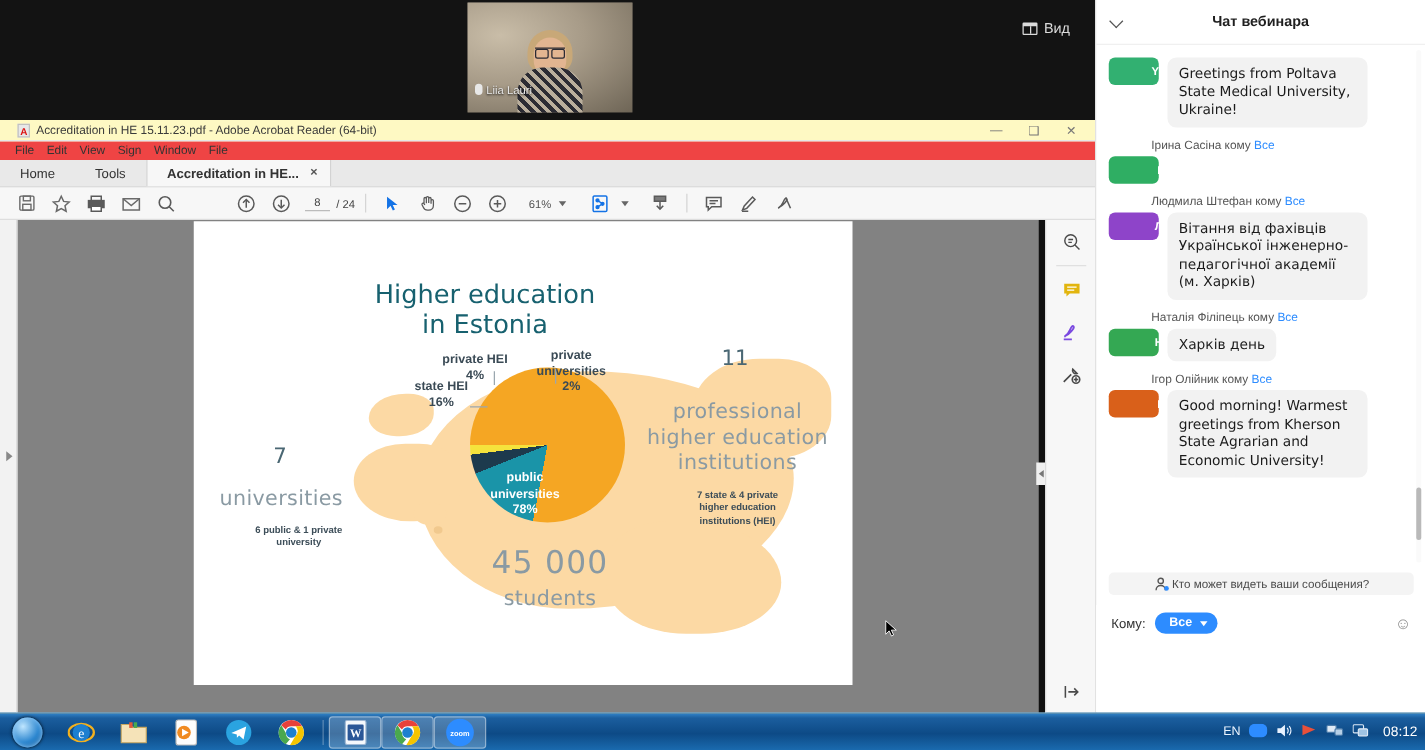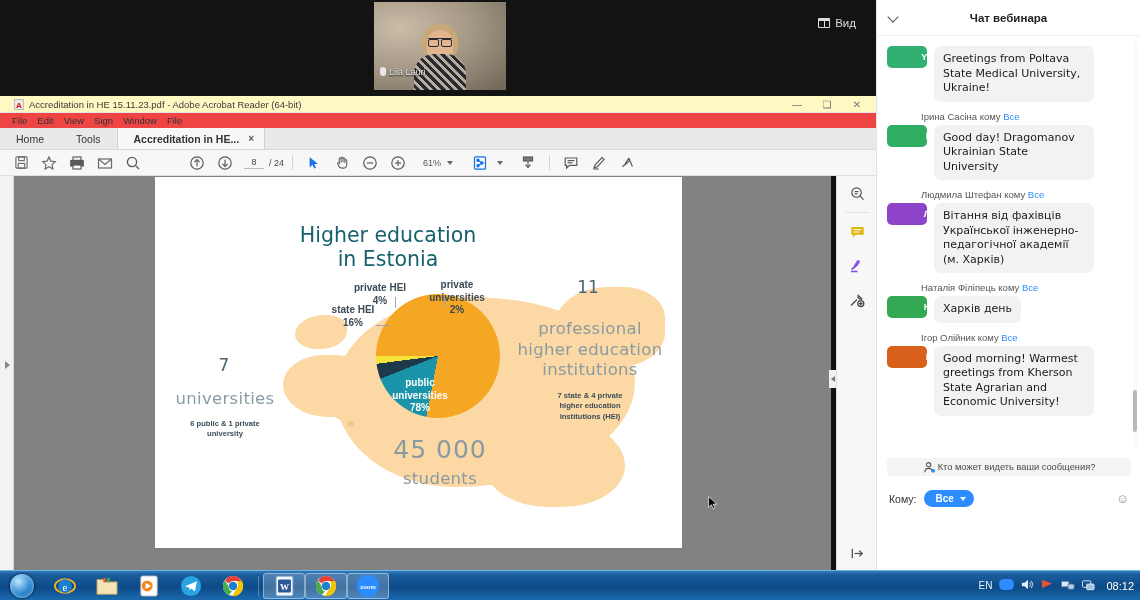--- a/index.html
+++ b/index.html
@@ -540,21 +540,21 @@
           <span>public universities</span><br>
           <span>78%</span>
         </div>
 
         <div class="lead" style="left:240px;top:120px;width:1px;height:11px;"></div>
         <div class="lead" style="left:289px;top:118px;width:1px;height:12px;"></div>
         <div class="lead" style="left:221px;top:148px;width:14px;height:1px;"></div>
 
         <div class="bignum" style="left:26px;top:178px;width:86px;">7</div>
         <div class="bigword" style="left:10px;top:212px;width:120px;">universities</div>
-        <div class="subnote" style="left:14px;top:242px;width:112px;white-space:pre-line;">6 public &amp; 1 private
+        <div class="subnote" style="left:28px;top:242px;width:112px;white-space:pre-line;">6 public &amp; 1 private
 university</div>
 
         <div class="bignum" style="left:390px;top:100px;width:86px;">11</div>
         <div class="bigword" style="left:362px;top:142px;width:146px;white-space:pre-line;">professional
 higher education
 institutions</div>
         <div class="subnote" style="left:370px;top:214px;width:130px;white-space:pre-line;">7 state &amp; 4 private
 higher education
 institutions (HEI)</div>
 
@@ -627,21 +627,20 @@
       <div class="msg-row" style="margin-top:6px;">
         <div class="avatar" style="background:#32b071;">YL</div>
         <div class="bubble">Greetings from Poltava State Medical University, Ukraine!</div>
       </div>
 
       <div class="msg-from">
         <span>Ірина Сасіна кому </span><b>Все</b>
       </div>
       <div class="msg-row">
         <div class="avatar" style="background:#2fae63;">I</div>
-        <div class="bubble">Good day! Dragomanov Ukrainian State University</div>
       </div>
 
       <div class="msg-from">
         <span>Людмила Штефан кому </span><b>Все</b>
       </div>
       <div class="msg-row">
         <div class="avatar" style="background:#8e44c9;">Л</div>
         <div class="bubble">Вітання від фахівців Української інженерно-педагогічної академії (м. Харків)</div>
       </div>
 

